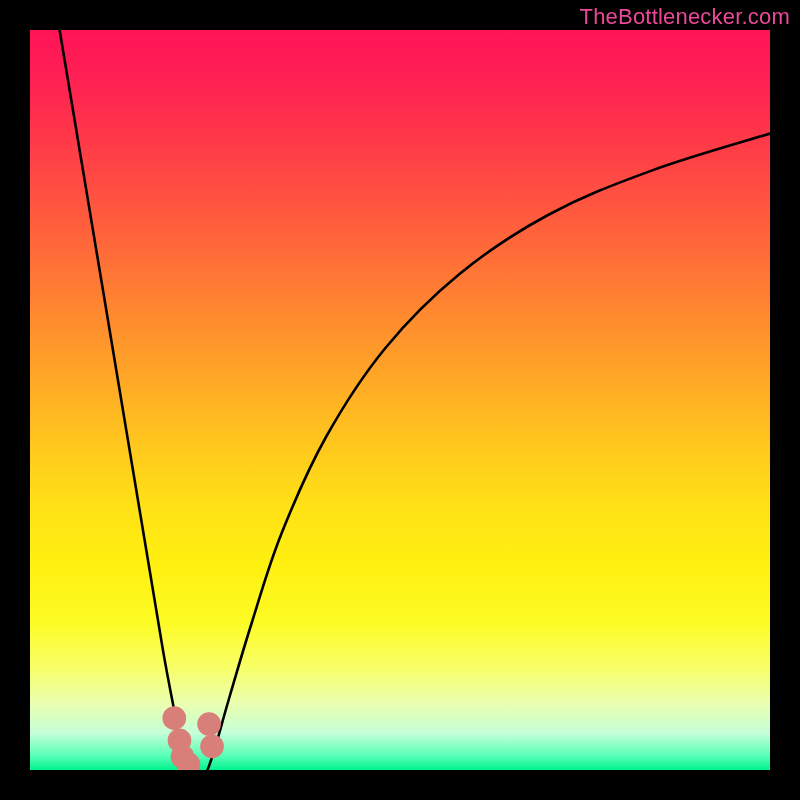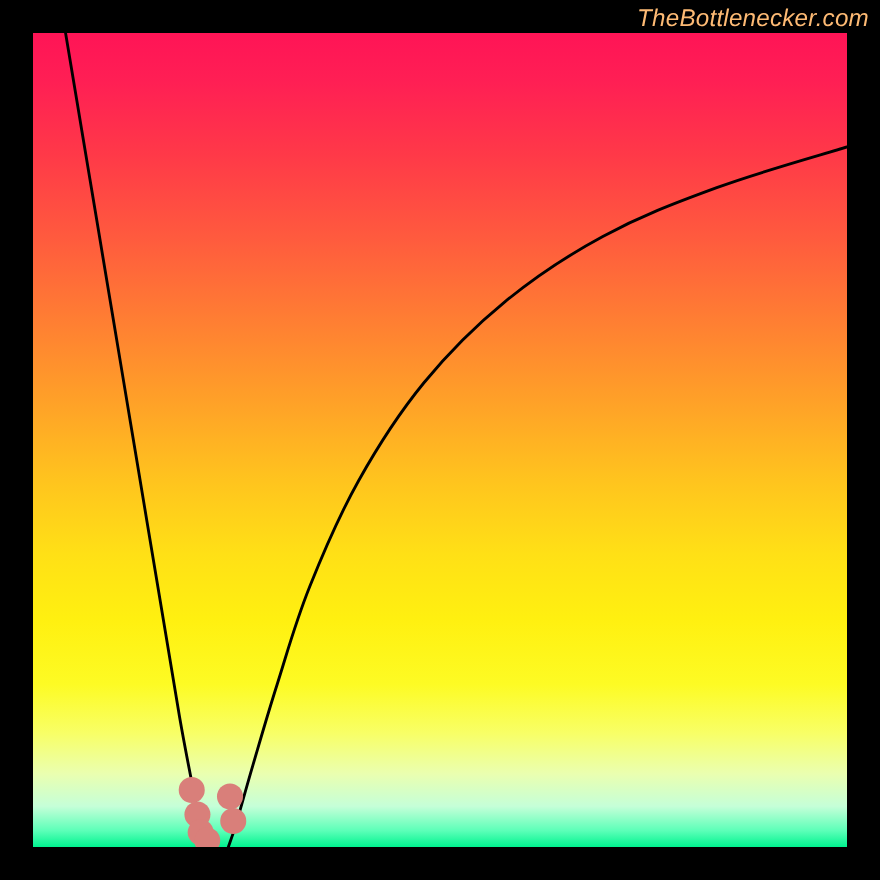--- a/index.html
+++ b/index.html
@@ -51,26 +51,25 @@
   svg.curves {
     position: absolute;
     top: 0; left: 0;
     width: 740px;
     height: 740px;
   }
   .attribution {
     position: absolute;
     top: 4px;
     right: 10px;
-    color: #fdba74;
+    color: #ec4899;
     font-size: 22px;
     font-weight: 500;
     letter-spacing: 0.2px;
     user-select: none;
-    font-style: italic;
   }
 </style>
 </head>
 <body>
 
 <div class="frame">
   <div class="plot-area">
     <div class="gradient"></div>
     <svg class="curves" viewBox="0 0 740 740" preserveAspectRatio="none">
       <g id="curve-group">

